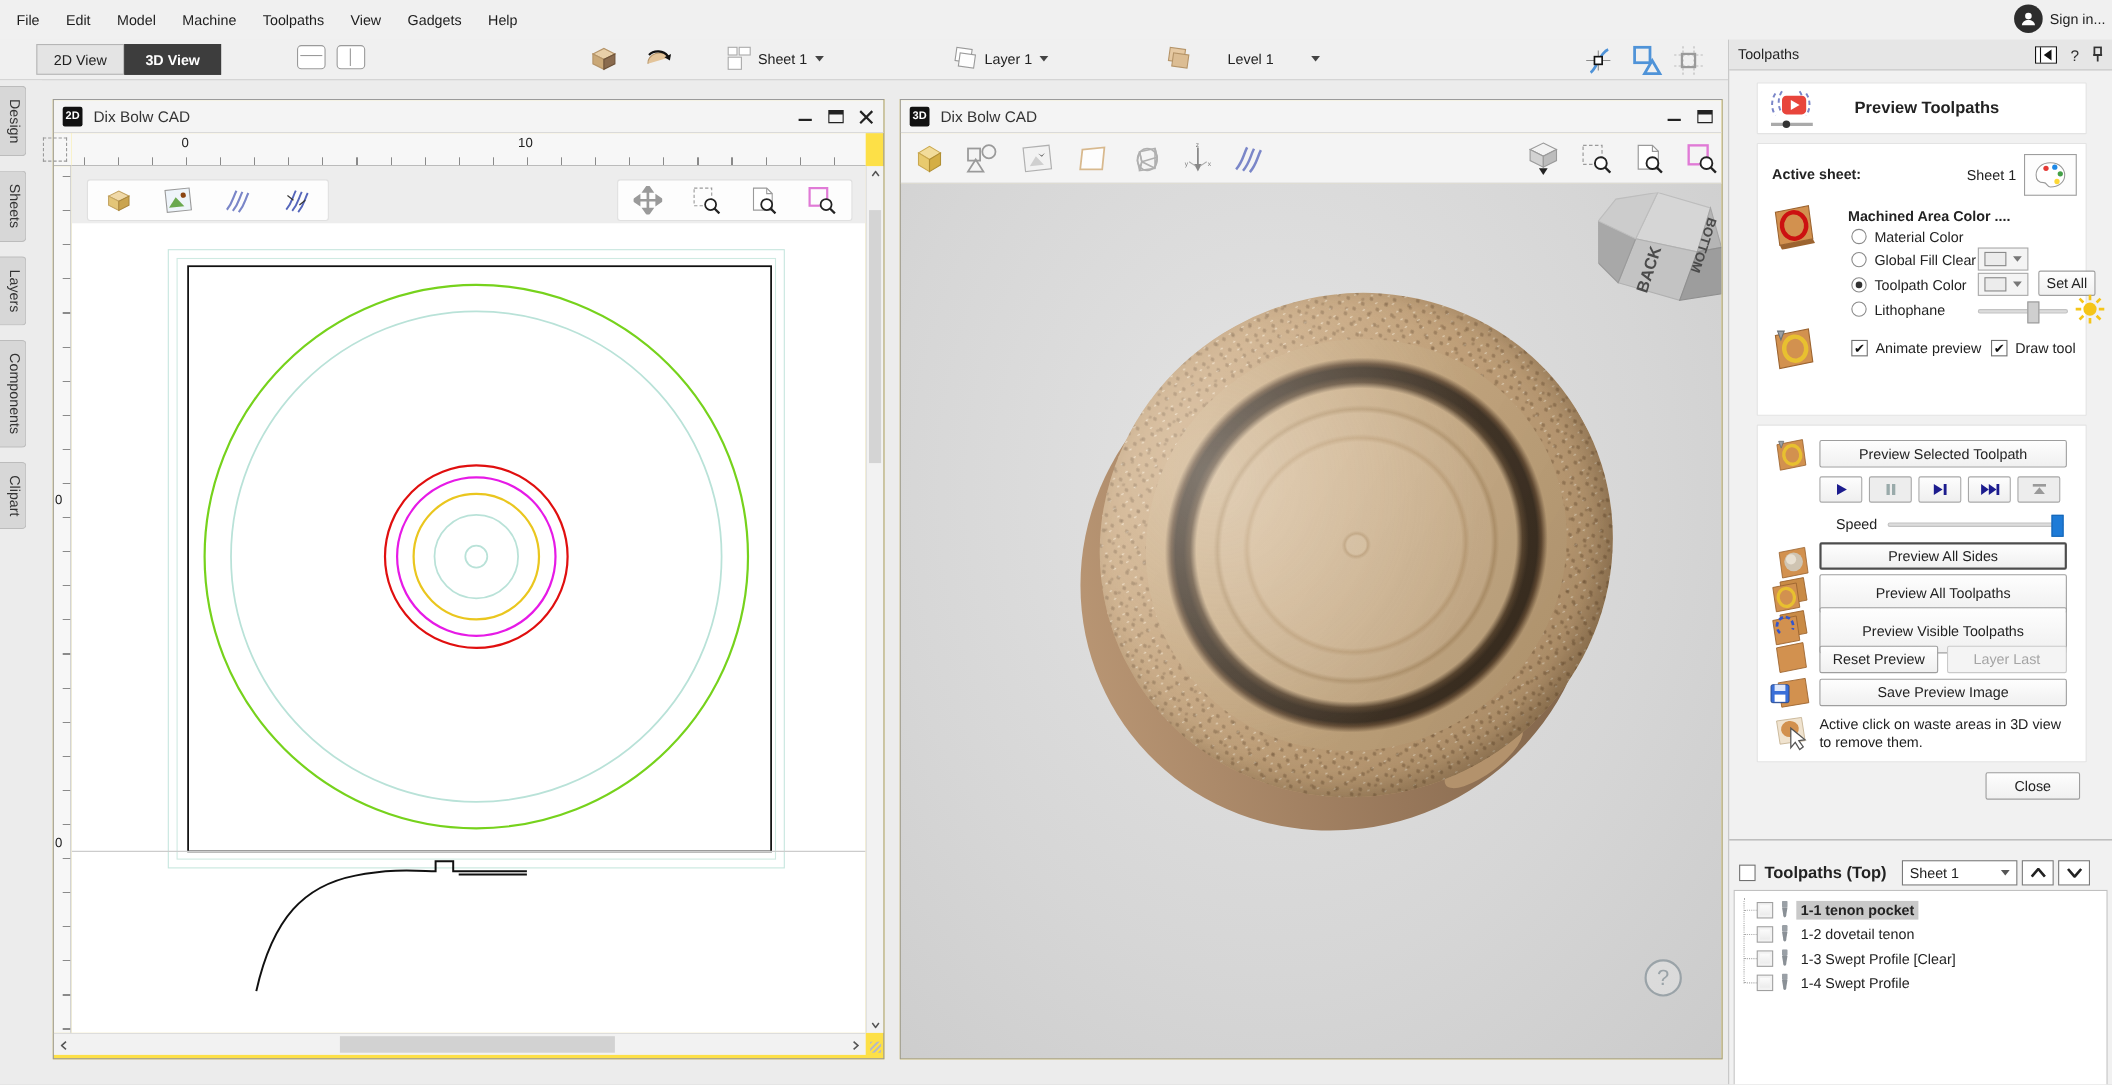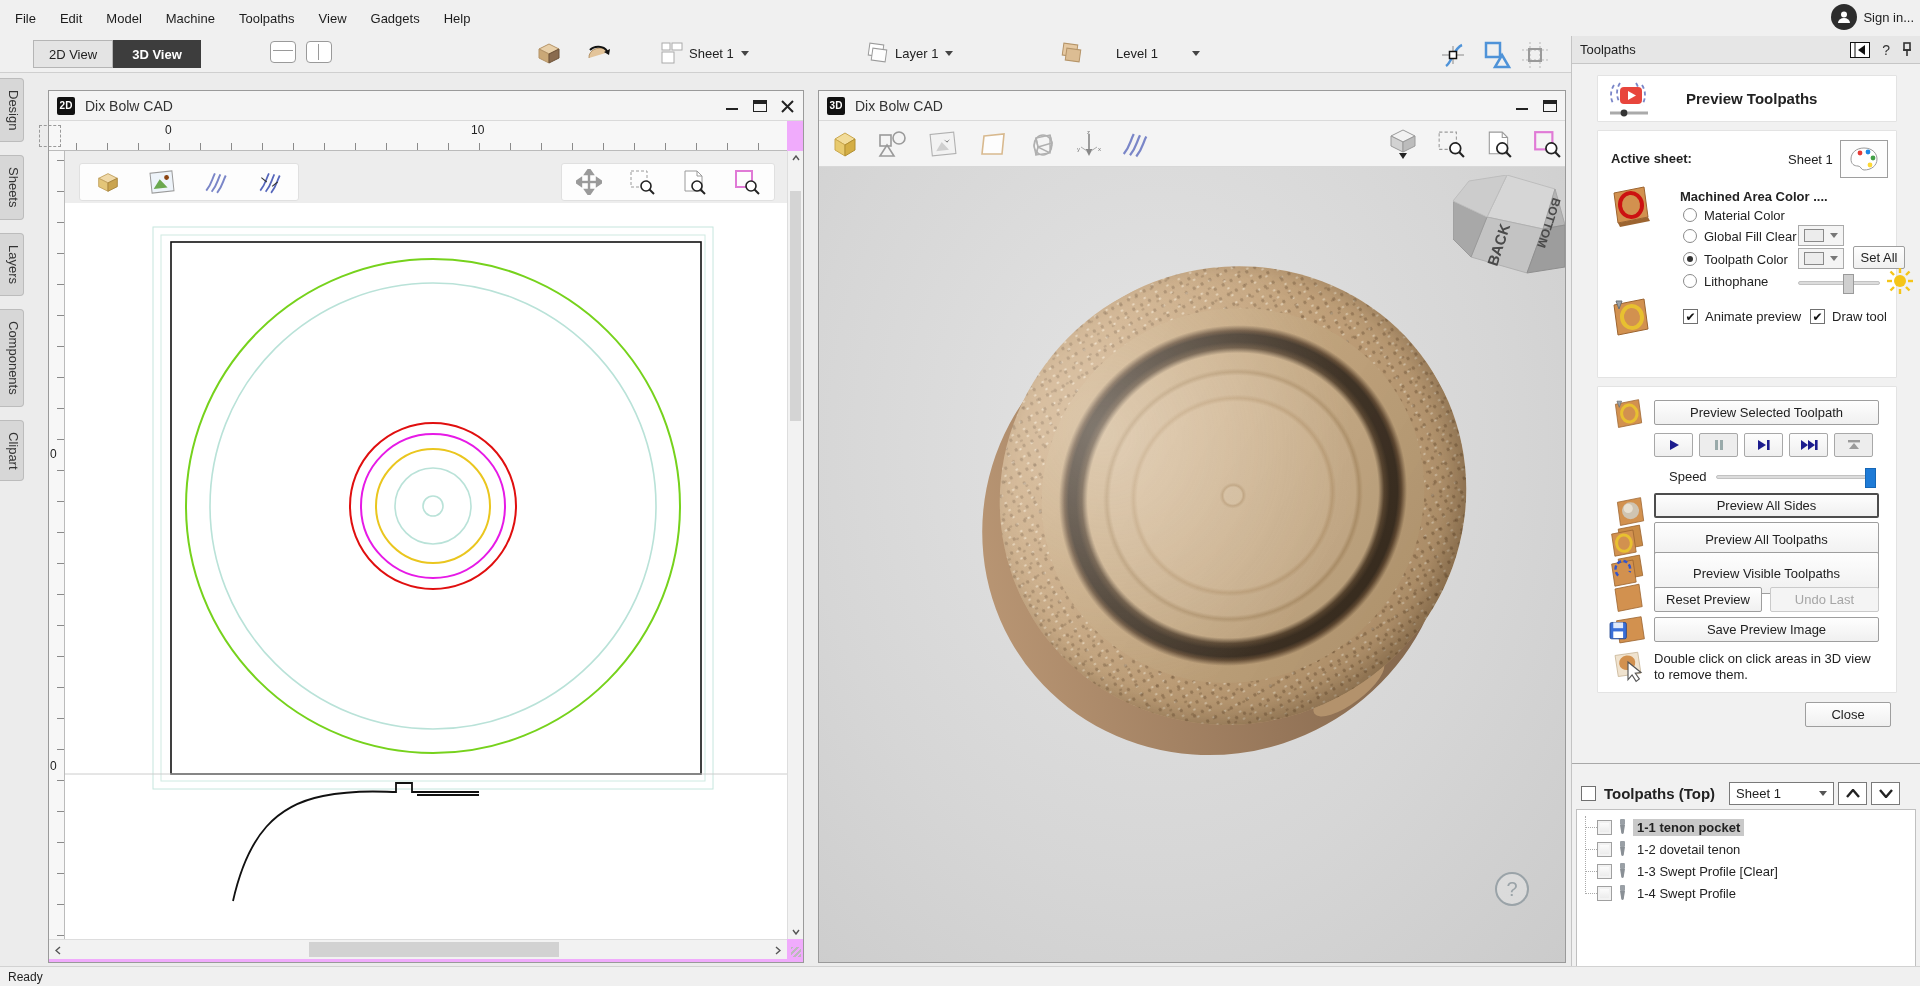--- a/index.html
+++ b/index.html
@@ -21,21 +21,21 @@
   .viewtab.t3d { left:113px; width:88px; background:#3d3d3d; color:#fff; font-weight:bold; border-color:#3d3d3d; }
   .tbtn { position:absolute; top:5px; display:flex; align-items:center; gap:5px; color:#222; }
   .layout-ico { width:26px; height:22px; border:1px solid #9a9a9a; border-radius:4px; background:#fff; position:relative; }
   .layout-ico.h::after { content:""; position:absolute; left:2px; right:2px; top:8px; border-top:1px solid #9a9a9a; }
   .layout-ico.v::after { content:""; position:absolute; top:2px; bottom:2px; left:11px; border-left:1px solid #9a9a9a; }
   .ddcaret { width:0; height:0; border-left:4px solid transparent; border-right:4px solid transparent; border-top:5px solid #444; margin-left:2px; }
   
   .sidetabs { position:absolute; left:0; top:73px; width:38px; bottom:20px; background:#ececec; display:flex; flex-direction:column; gap:13px; padding-top:5px; }
   .sidetab { writing-mode:vertical-rl; background:#d7d7d7; border:1px solid #bcbcbc; border-left:none; border-radius:0 4px 4px 0; padding:11px 2px; width:24px; color:#333; text-align:center; cursor:pointer; }
   
-  .win { position:absolute; background:#f0abfc; border:1px solid #9a9a9a; }
+  .win { position:absolute; background:#fde047; border:1px solid #9a9a9a; }
   .titlebar { position:absolute; left:0; top:0; right:0; height:30px; background:#f4f4f4; border-bottom:1px solid #dadada; display:flex; align-items:center; padding:0 8px; gap:10px; }
   .badge { width:18px; height:18px; background:#111; color:#fff; font-size:10px; font-weight:bold; display:flex; align-items:center; justify-content:center; border-radius:2px; }
   .wtitle { font-size:14px; color:#333; }
   .winbtns { margin-left:auto; display:flex; align-items:center; gap:14px; }
   .wb { width:14px; height:12px; position:relative; cursor:pointer; }
   .wb.min::after { content:""; position:absolute; left:1px; right:1px; bottom:2px; border-bottom:2px solid #222; }
   .wb.max::after { content:""; position:absolute; inset:0; border:1px solid #222; border-top:4px solid #222; }
   .wb.close svg { display:block; }
   
   .rulerh { position:absolute; left:16px; top:30px; right:16px; height:30px; background:#f7f7f7; border-bottom:1px solid #bbb;
@@ -715,41 +715,41 @@
           </svg>
       </span>
       <span class="btn" style="left:56px;top:165px;width:225px;height:42px;">Preview Visible Toolpaths</span>
 
       <span style="position:absolute;left:10px;top:194px;">
         <svg width="38" height="32" viewBox="0 0 46 40">
             <polygon points="8,10 38,4 42,32 12,38" fill="#d2914f" stroke="#9c6430"></polygon>
           </svg>
       </span>
       <span class="btn" style="left:56px;top:200px;width:108px;height:25px;">Reset Preview</span>
-      <span class="btn disabled" style="left:172px;top:200px;width:109px;height:25px;">Undo Last</span>
+      <span class="btn disabled" style="left:172px;top:200px;width:109px;height:25px;">Layer Last</span>
 
       <span style="position:absolute;left:8px;top:224px;">
         <svg width="44" height="36" viewBox="0 0 52 44">
             <polygon points="12,12 42,7 46,34 16,39" fill="#d2914f" stroke="#9c6430"></polygon>
             <rect x="4" y="14" width="20" height="20" rx="2" fill="#3a6fd8" stroke="#24458a"></rect>
             <rect x="8" y="14" width="12" height="7" fill="#dfe8fa"></rect>
             <rect x="8" y="25" width="12" height="8" fill="#fff"></rect>
           </svg>
       </span>
       <span class="btn" style="left:56px;top:230px;width:225px;height:25px;">Save Preview Image</span>
 
       <span style="position:absolute;left:12px;top:262px;">
         <svg width="36" height="34" viewBox="0 0 44 42">
             <polygon points="6,8 34,4 38,30 10,34" fill="#f0e3cf" stroke="#c7b394"></polygon>
             <ellipse cx="21" cy="17" rx="10" ry="9" fill="#d2914f" transform="rotate(-8 21 17)"></ellipse>
             <polygon points="22,16 22,38 27,32 32,40 36,37 31,30 38,29" fill="#fff" stroke="#555" stroke-width="1.4"></polygon>
           </svg>
       </span>
       <span class="notetext" style="position:absolute;left:56px;top:264px;width:230px;">
-        <span>Double click on click areas in 3D view</span><br><span>to remove them.</span>
+        <span>Active click on waste areas in 3D view</span><br><span>to remove them.</span>
       </span>
     </div>
 
     <span class="btn" style="left:233px;top:666px;width:86px;height:25px;">Close</span>
 
     <div style="position:absolute;left:0;right:0;top:727px;border-top:1px solid #a8a8a8;"></div>
 
     <div class="listhead">
       <span class="chk" style="margin-left:9px;"></span>
       <span class="bold" style="margin-left:8px;font-size:15px;">Toolpaths (Top)</span>
@@ -808,17 +808,14 @@
             <svg width="9" height="16" viewBox="0 0 9 16">
               <rect x="2" y="0" width="5" height="6" rx="1" fill="#9aa0a6"></rect>
               <path d="M2,6 h5 l-1,6 a1.5,3 0 0 1 -3,0 z" fill="#8a9096"></path>
             </svg>
           </span>
         <span class="tplabel">1-4 Swept Profile</span>
       </div>
     </div>
   </div>
 
-  <div class="statusbar">
-    <span>Ready</span>
-  </div>
 
 </div>
 
 </body></html>

